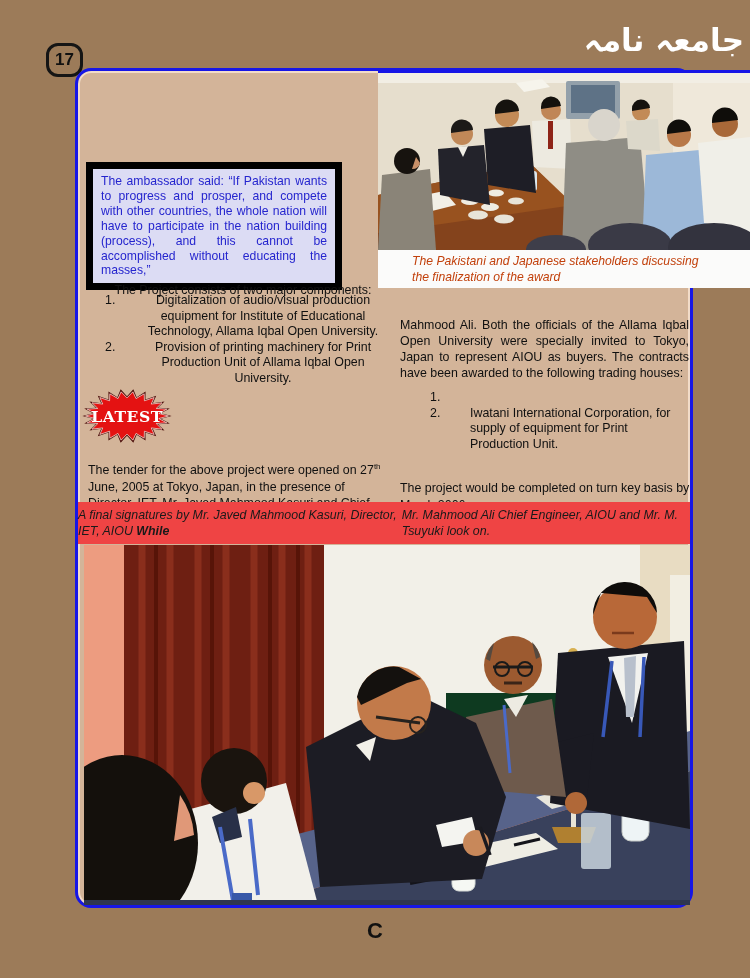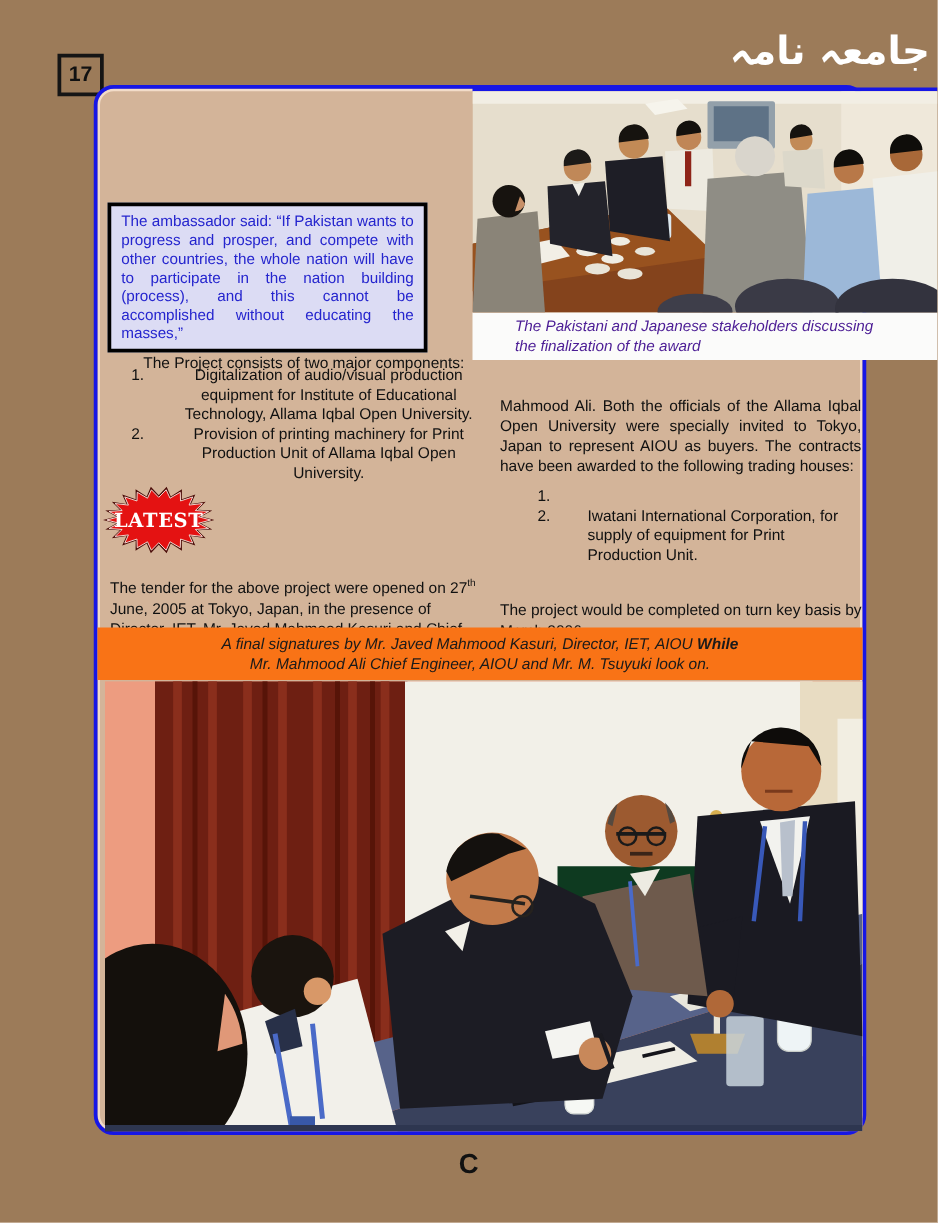--- a/index.html
+++ b/index.html
@@ -1,35 +1,35 @@
 <!DOCTYPE html>
 <html><head>
 <meta charset="utf-8">
 <style>
   html,body{margin:0;padding:0;}
   .canvas{position:relative;width:750px;height:978px;background:#9C7B59;
           font-family:"Liberation Sans",sans-serif;overflow:hidden;}
 
   
   .pagenum{position:absolute;left:46px;top:43px;width:31px;height:28px;
-           border:3px solid #151515;border-radius:0;display:flex;align-items:center;
+           border:3px solid #151515;border-radius:12px;display:flex;align-items:center;
            justify-content:center;font-weight:bold;font-size:17px;color:#111;background:transparent;}
   .masthead{position:absolute;right:6px;top:22px;color:#FFFFFF;font-size:31px;font-weight:bold;
             direction:rtl;font-family:"DejaVu Sans",sans-serif;margin-left:28px;}
 
   
   .pagebox{position:absolute;left:75px;top:68px;width:618px;height:840px;box-sizing:border-box;
            background:#D3B499;border:3px solid #1616E6;border-radius:16px;
            box-shadow:inset 0 0 0 2px #F2DCC9;}
 
   
   .tblock{position:absolute;color:#101010;font-size:12.4px;line-height:16.2px;text-align:justify;}
   #para1{left:88px;top:92px;width:289px;text-indent:48px;}
   .quotebox{position:absolute;left:86px;top:162px;width:256px;box-sizing:border-box;
-            background:#DCDCF4;border:3px solid #000000;padding:5px 8px;
+            background:#DCDCF4;border:7px solid #000000;padding:5px 8px;
             color:#2525CE;font-size:12.2px;line-height:14.9px;text-align:justify;}
   #intro{left:104px;top:270px;width:278px;text-align:center;}
   .numlist{position:absolute;display:flex;flex-direction:column;color:#101010;
            font-size:12.4px;line-height:15.6px;}
   .numlist .row{display:flex;}
   #complist{left:88px;top:293px;width:294px;}
   #complist .num{width:56px;padding-left:17px;box-sizing:border-box;}
   #complist .txt{flex:1;text-align:center;}
   #tender{left:88px;top:450px;width:302px;text-align:left;}
   sup{font-size:8px;vertical-align:super;line-height:0;}
@@ -43,25 +43,25 @@
   .badge{position:absolute;left:81px;top:388px;width:92px;height:56px;}
   .badge text{font-family:"DejaVu Serif",serif;font-weight:bold;font-size:15px;
               fill:#FFFFFF;letter-spacing:.5px;}
 
   
   .photoblock{position:absolute;left:378px;top:70px;width:372px;height:218px;
               border-top:3px solid #1616E6;box-sizing:border-box;z-index:4;}
   .photoblock svg{display:block;}
   .topcaption{width:372px;height:38px;background:#FBFBFA;box-sizing:border-box;
               padding:4px 6px 0 34px;font-style:italic;font-size:12.2px;line-height:15.5px;
-              color:#4c1d95;text-align:left;}
-
-  
-  .midcaption{position:absolute;left:78px;top:502px;width:612px;height:42px;background:#f97316;
-              display:flex;flex-direction:column;justify-content:center;align-items:center;
+              color:#c2410c;text-align:left;}
+
+  
+  .midcaption{position:absolute;left:78px;top:502px;width:612px;height:42px;background:#ef4444;
+              display:flex;flex-direction:row;justify-content:center;align-items:center;
               font-style:italic;font-size:12.4px;line-height:16.5px;color:#1A1A1A;z-index:2;}
   .midcaption .b{font-weight:bold;}
 
   
   .bottomphoto{position:absolute;left:84px;top:545px;width:606px;height:360px;z-index:2;}
   .flagtext{font-family:"Liberation Sans",sans-serif;font-style:italic;font-size:15px;fill:#E8E4DC;}
 
   .footerC{position:absolute;left:0;top:918px;width:750px;text-align:center;
            font-weight:bold;font-size:22px;color:#111;}
 </style>

